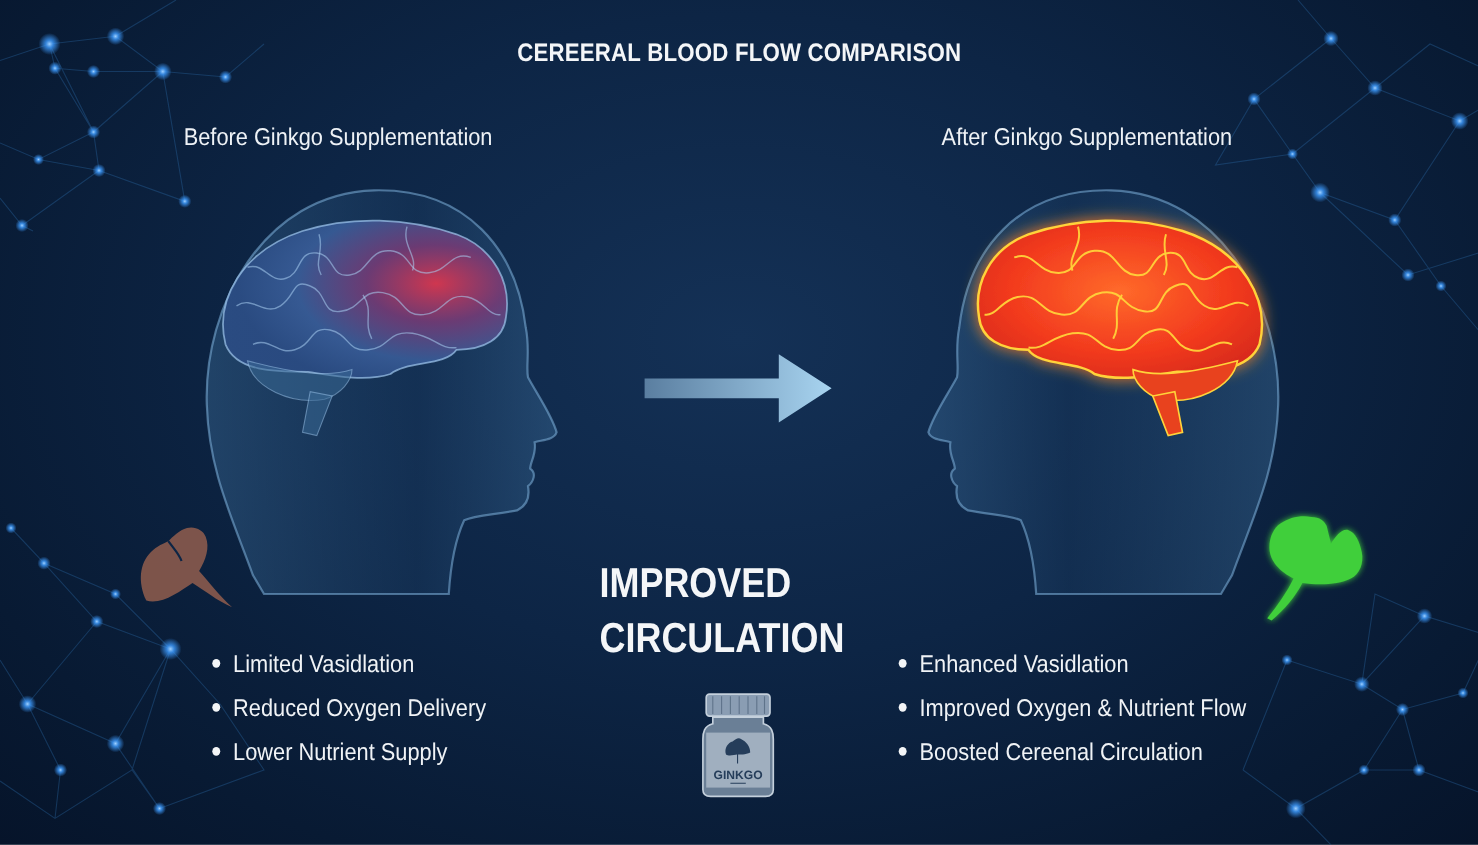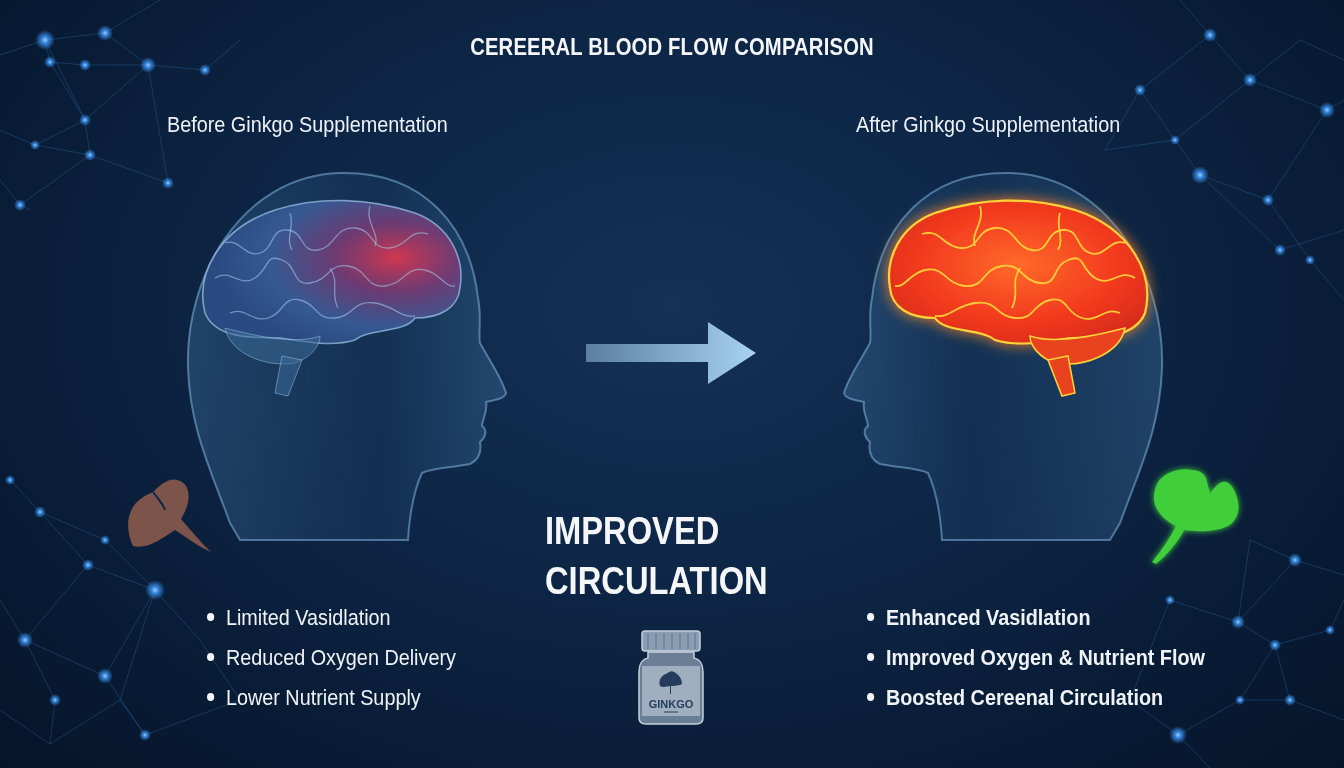--- a/index.html
+++ b/index.html
@@ -19,21 +19,21 @@
   .panel-heading {
     position: absolute; top: 112px; font-size: 22px; color: #eef2f6;
     transform: scaleX(0.9); transform-origin: left center; white-space: nowrap;
   }
   .headline {
     position: absolute; left: 545px; top: 506px; width: 250px;
     font-size: 38px; font-weight: bold; line-height: 50px; color: #f4f6f8;
     transform: scaleX(0.86); transform-origin: left top;
   }
   .headline div { white-space: nowrap; }
-  .bullets { position: absolute; top: 588px; margin: 14px; padding: 0; list-style: none; }
+  .bullets { position: absolute; top: 588px; margin: 0; padding: 0; list-style: none; }
   .bullets li {
     font-size: 22px; height: 40px; line-height: 32px; white-space: nowrap; color: #f0f3f6;
     transform: scaleX(0.9); transform-origin: left center;
   }
   .bullets li .dot {
     display: inline-block; width: 8px; height: 8px; border-radius: 50%;
     background: #f3f5f7; margin-right: 13px; vertical-align: middle; position: relative; top: -2px;
   }
   svg { overflow: visible; }
 </style>
@@ -221,17 +221,17 @@
       <feGaussianBlur stdDeviation="3" result="b"></feGaussianBlur>
       <feMerge>
           <feMergeNode in="b"></feMergeNode>
           <feMergeNode in="SourceGraphic"></feMergeNode>
         </feMerge>
     </filter>
   </defs>
   <path filter="url(#leafGlow)" d="M12,102 C22,90 30,78 36,66 C24,60 14,50 14,38 C14,28 18,20 24,16 C32,10 44,8 52,10 C60,10 64,14 66,18 L70,34 C74,28 80,20 86,22 C92,24 96,32 98,42 C100,52 96,62 88,66 C76,72 58,72 44,70 C38,82 28,94 16,104 Z" fill="#3fcf3a"></path>
 </svg>
 
-<ul class="bullets" style="left:853px;font-weight:bold;">
+<ul class="bullets" style="left:817px;">
   <li><span class="dot"></span><span>Enhanced Vasidlation</span></li>
   <li><span class="dot"></span><span>Improved Oxygen &amp; Nutrient Flow</span></li>
   <li><span class="dot"></span><span>Boosted Cereenal Circulation</span></li>
 </ul>
 
 </body></html>

